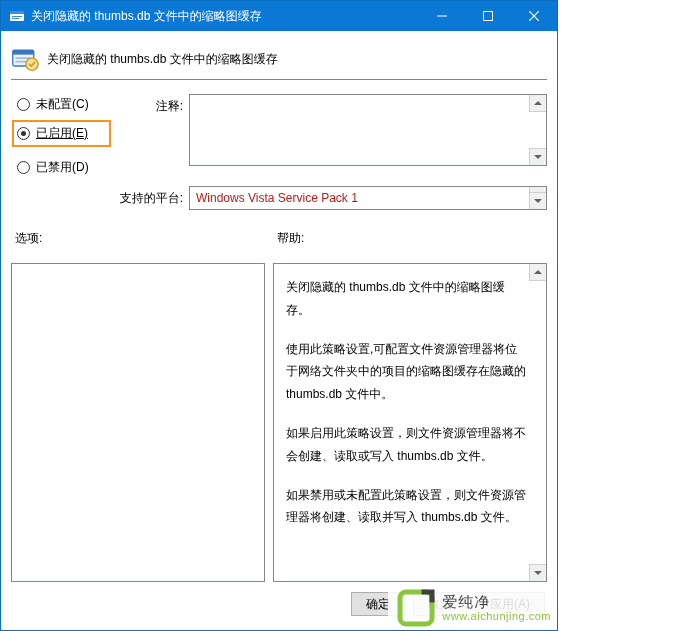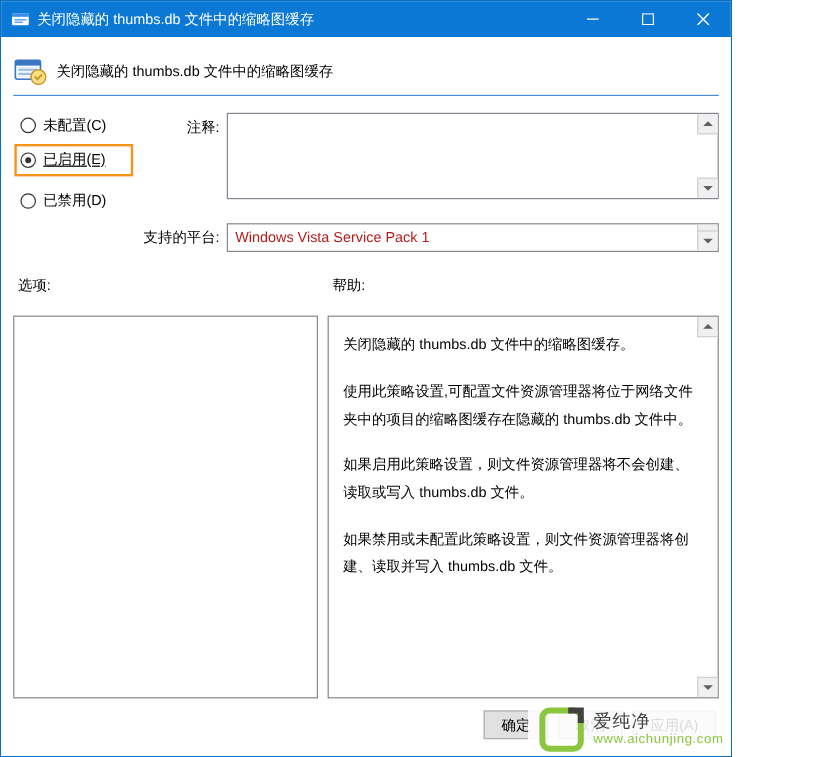--- a/index.html
+++ b/index.html
@@ -1,18 +1,18 @@
 <!DOCTYPE html>
 <html><head>
 <meta charset="utf-8">
 <style>
   * { box-sizing: border-box; margin: 0; padding: 0; font-family: "Microsoft YaHei", "Segoe UI", Tahoma, sans-serif; font-size: 12px; }
   html, body { width: 686px; height: 631px; overflow: hidden; background: #fff; }
 
-  .window { width: 610px; height: 631px; border: 1px solid #0a6ebf; display: flex; flex-direction: column; position: relative; }
+  .window { width: 558px; height: 631px; border: 1px solid #0a6ebf; display: flex; flex-direction: column; position: relative; }
 
   .titlebar { height: 30px; background: #0a78d4; display: flex; align-items: center; color: #fff; }
   .titlebar .app-icon { width: 16px; height: 16px; margin: 0 6px 0 8px; display:flex; align-items:center; justify-content:center; }
   .titlebar .title-text { flex: 1; font-size: 12px; }
   .titlebar .win-controls { display: flex; height: 100%; }
   .titlebar .win-btn { width: 46px; height: 100%; display:flex; align-items:center; justify-content:center; color:#fff; }
 
   .client { flex:1; background:#fff; display:flex; flex-direction:column; padding: 10px 10px 14px 10px; position:relative; }
 
   .header-row { display:flex; align-items:flex-start; }

